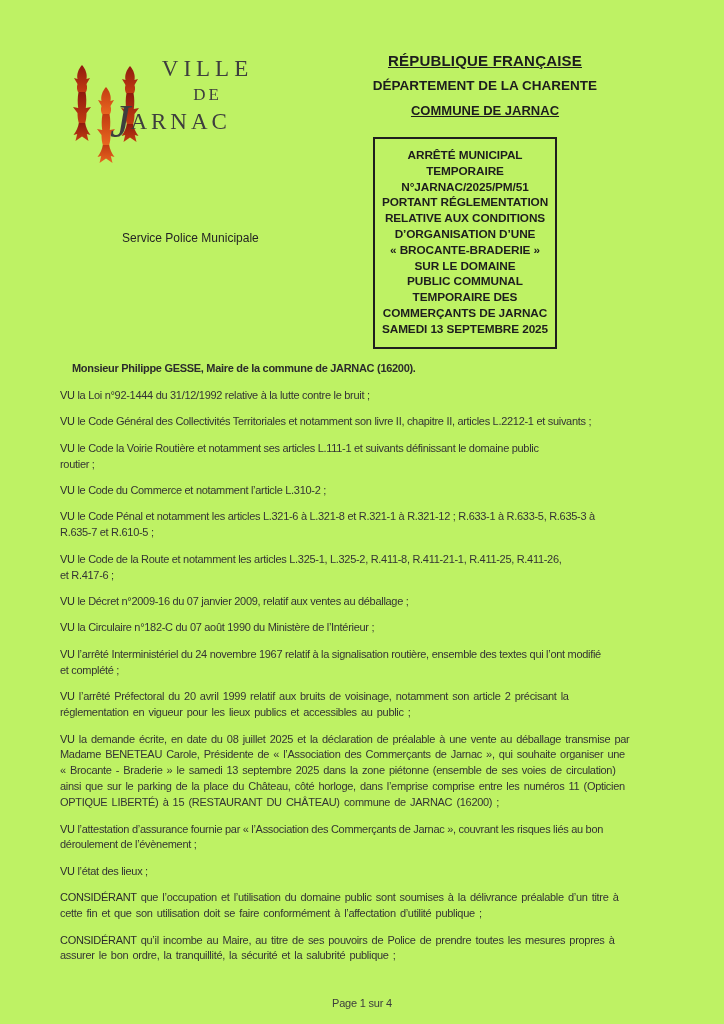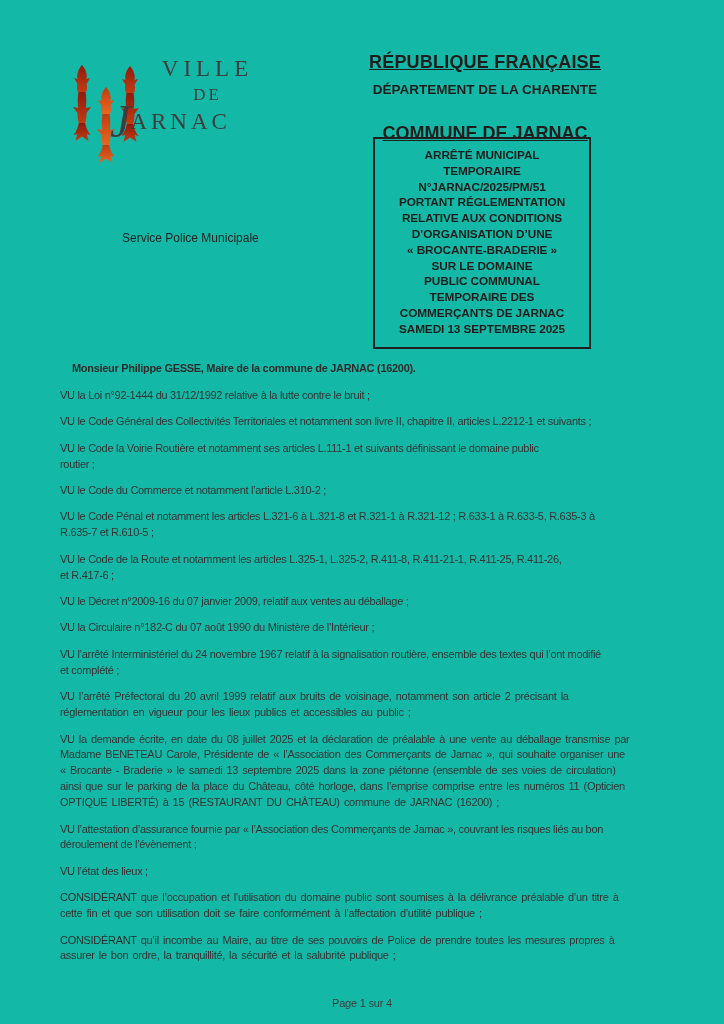--- a/index.html
+++ b/index.html
@@ -1,38 +1,38 @@
 <!DOCTYPE html>
 <html><head>
 <meta charset="utf-8">
 <style>
   html,body{margin:0;padding:0;background:#e9e9e7;}
   .page{
     position:relative;width:724px;height:1024px;margin:0 auto;
-    background:#14b8a6;overflow:hidden;
+    background:#bef264;overflow:hidden;
     font-family:"Liberation Sans",sans-serif;color:#343434;
   }
   
   .logo-fish{position:absolute;left:70px;top:62px;}
   .logo-text{position:absolute;left:140px;top:56px;width:135px;text-align:center;
     font-family:"Liberation Serif","DejaVu Serif",serif;color:#3e3e3e;}
   .logo-ville{font-size:23px;letter-spacing:5px;}
   .logo-de{font-size:17px;letter-spacing:3px;margin-top:3px;}
   .logo-jarnac{margin-left:-30px;margin-top:-6px;white-space:nowrap;text-align:left;}
   .logo-j{font-size:46px;font-style:italic;line-height:1;vertical-align:-8px;}
   .logo-arnac{font-size:23px;letter-spacing:4px;}
   
   .gov-header{position:absolute;left:330px;top:52px;width:310px;text-align:center;
     color:#1d1d1d;font-weight:bold;}
-  .gov-line1{font-size:18px;text-decoration:underline;letter-spacing:.2px;}
+  .gov-line1{font-size:15px;text-decoration:underline;letter-spacing:.2px;}
   .gov-line2{font-size:13.5px;margin-top:9px;}
-  .gov-line3{font-size:18px;margin-top:26px;text-decoration:underline;}
+  .gov-line3{font-size:13px;margin-top:10px;text-decoration:underline;}
   
   .title-box{position:absolute;left:373px;top:137px;width:176px;
-    border:2px solid #1f1f1f;padding:9px 19px;text-align:center;
+    border:2px solid #1f1f1f;padding:9px 2px;text-align:center;
     font-weight:bold;font-size:11.8px;line-height:15.8px;color:#1d1d1d;letter-spacing:-0.1px;}
   
   .service{position:absolute;left:122px;top:231px;font-weight:normal;font-size:12px;color:#242424;}
   
   .body-block{position:absolute;left:60px;top:361px;width:645px;
     font-size:11px;line-height:15.9px;letter-spacing:-0.3px;}
   .intro{font-weight:bold;color:#2c2c2c;margin:0 0 11px 0;padding-left:12px;}
   .para{margin:0 0 10.5px 0;white-space:pre-line;}
   .para .lead{font-weight:normal;color:#2c2c2c;text-align:center;}
   .para.stretch{word-spacing:1.4px;}

